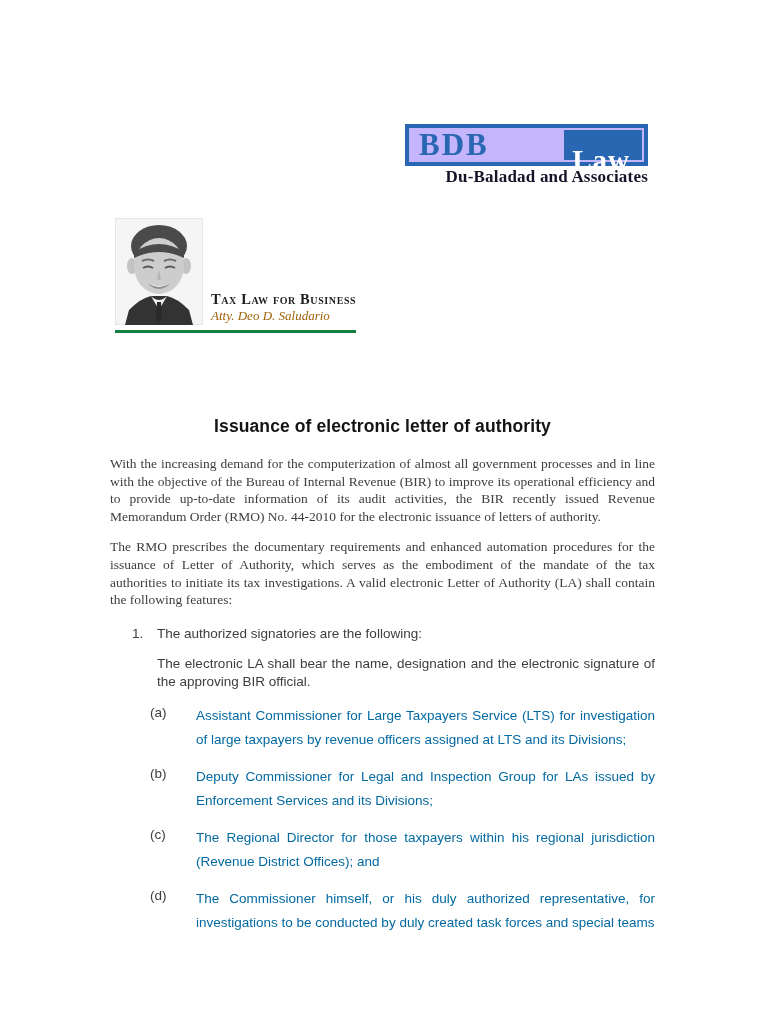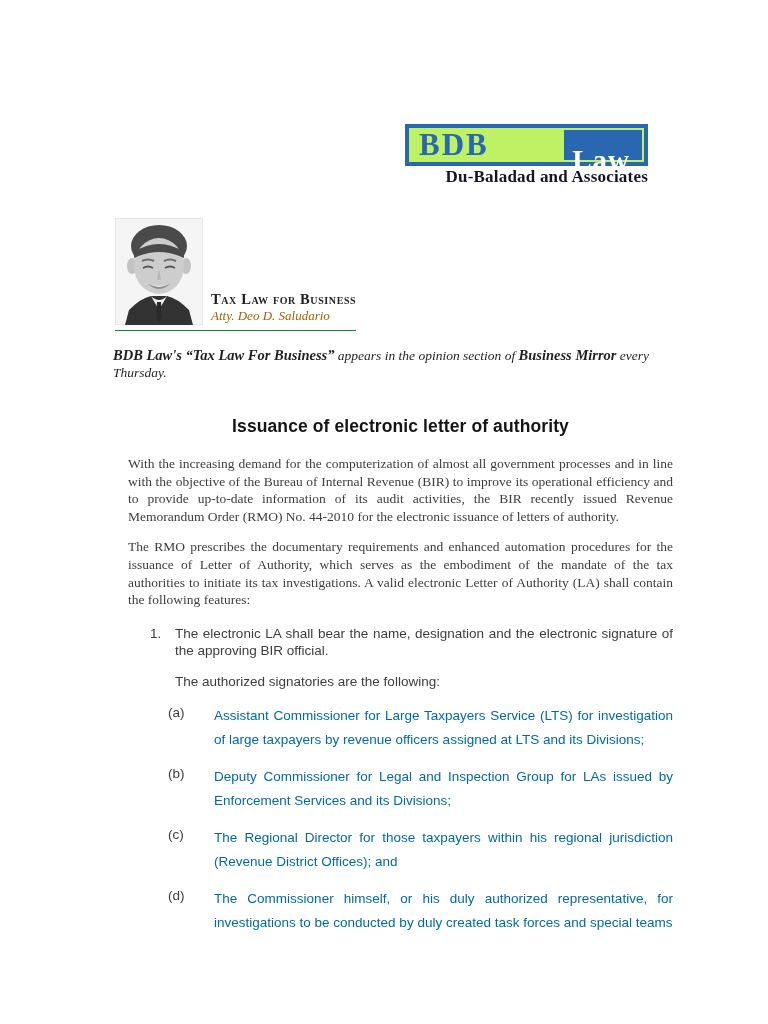--- a/index.html
+++ b/index.html
@@ -9,21 +9,21 @@
     font-family: "Liberation Sans", sans-serif;
     color: #3d3d3d;
   }
   .page { position: relative; width: 768px; height: 1024px; overflow: hidden; background: #fff; }
 
   
   .logo-block { position: absolute; top: 124px; left: 405px; width: 243px; }
   .logo-box {
     display: flex; align-items: stretch;
     border: 4px solid #2a67b2;
-    background: #bef264;
+    background: #c4b5fd;
     height: 42px; box-sizing: border-box; gap: 21px;
   }
   .logo-bdb {
     font-family: "Liberation Serif", serif;
     font-weight: bold; color: #2a67b2;
     font-size: 31px; line-height: 33px;
     padding: 0 8px 0 10px; letter-spacing: 2px;
     flex: 1;
   }
   .logo-law {
@@ -37,21 +37,21 @@
     font-family: "Liberation Serif", serif;
     font-weight: bold; font-size: 17px;
     color: #141428; text-align: right;
     margin-top: 1px; letter-spacing: 0.2px;
   }
 
   
   .byline { position: absolute; top: 218px; left: 115px; }
   .byline-inner {
     display: flex; align-items: flex-end;
-    border-bottom: 1px solid #15803d;
+    border-bottom: 3px solid #15803d;
     padding-bottom: 5px;
   }
   .photo-frame { width: 88px; height: 107px; background: #f2f2f2; flex: none; }
   .byline-caption { margin-left: 8px; padding-bottom: 1px; min-width: 130px; }
   .column-title {
     font-family: "Liberation Serif", serif;
     font-variant: small-caps; font-weight: bold;
     font-size: 14.5px; color: #1e1e1e; letter-spacing: 0.6px;
     white-space: nowrap;
   }
@@ -64,21 +64,21 @@
   
   .appears-note {
     position: absolute; top: 347px; left: 113px; width: 545px;
     font-family: "Liberation Serif", serif;
     font-style: italic; font-size: 13.5px; line-height: 17px;
     color: #1f1f1f; margin: 0;
   }
   .appears-note .bold-it { font-weight: bold; font-size: 14.5px; }
 
   
-  .article { position: absolute; top: 416px; left: 128px; width: 545px; }
+  .article { position: absolute; top: 416px; left: 110px; width: 545px; }
   .article-title {
     margin: 0 0 18px 0;
     text-align: center;
     font-size: 17.5px; font-weight: bold; color: #141414;
     letter-spacing: 0.1px;
   }
   .article p.body-par {
     margin: 0 0 13px 0;
     text-align: justify;
     font-size: 13.5px; line-height: 17.6px; color: #3d3d3d; font-family: Liberation Serif, serif;
@@ -135,33 +135,32 @@
 
         <path d="M42,84 L46,84 L47,100 L44,104 L41,100 Z" fill="#2a2a2a"></path>
       </svg>
       <div class="byline-caption">
         <div class="column-title">Tax Law for Business</div>
         <div class="column-author">Atty. Deo D. Saludario</div>
       </div>
     </div>
   </div>
 
-  <p class="appears-note"><span class="bold-it">BDB Law's “Tax Law For Business”</span><span> appears in the opinion section of </span><span class="bold-it">Business Mirror</span><span> every Thursday.</span></p>
 
   <div class="article">
     <h1 class="article-title">Issuance of electronic letter of authority</h1>
 
     <p class="body-par">With the increasing demand for the computerization of almost all government processes and in line with the objective of the Bureau of Internal Revenue (BIR) to improve its operational efficiency and to provide up-to-date information of its audit activities, the BIR recently issued Revenue Memorandum Order (RMO) No. 44-2010 for the electronic issuance of letters of authority.</p>
     <p class="body-par">The RMO prescribes the documentary requirements and enhanced automation procedures for the issuance of Letter of Authority, which serves as the embodiment of the mandate of the tax authorities to initiate its tax investigations. A valid electronic Letter of Authority (LA) shall contain the following features:</p>
 
     <div class="list-item">
       <span class="li-num">1.</span>
       <div class="li-body">
+        <p>The authorized signatories are the following:</p>
         <p>The electronic LA shall bear the name, designation and the electronic signature of the approving BIR official.</p>
-        <p>The authorized signatories are the following:</p>
 
         <div class="sub-item">
           <span class="sub-label">(a)</span>
           <span class="sub-text">Assistant Commissioner for Large Taxpayers Service (LTS) for investigation of large taxpayers by revenue officers assigned at LTS and its Divisions;</span>
         </div>
         <div class="sub-item">
           <span class="sub-label">(b)</span>
           <span class="sub-text">Deputy Commissioner for Legal and Inspection Group for LAs issued by Enforcement Services and its Divisions;</span>
         </div>
         <div class="sub-item">

